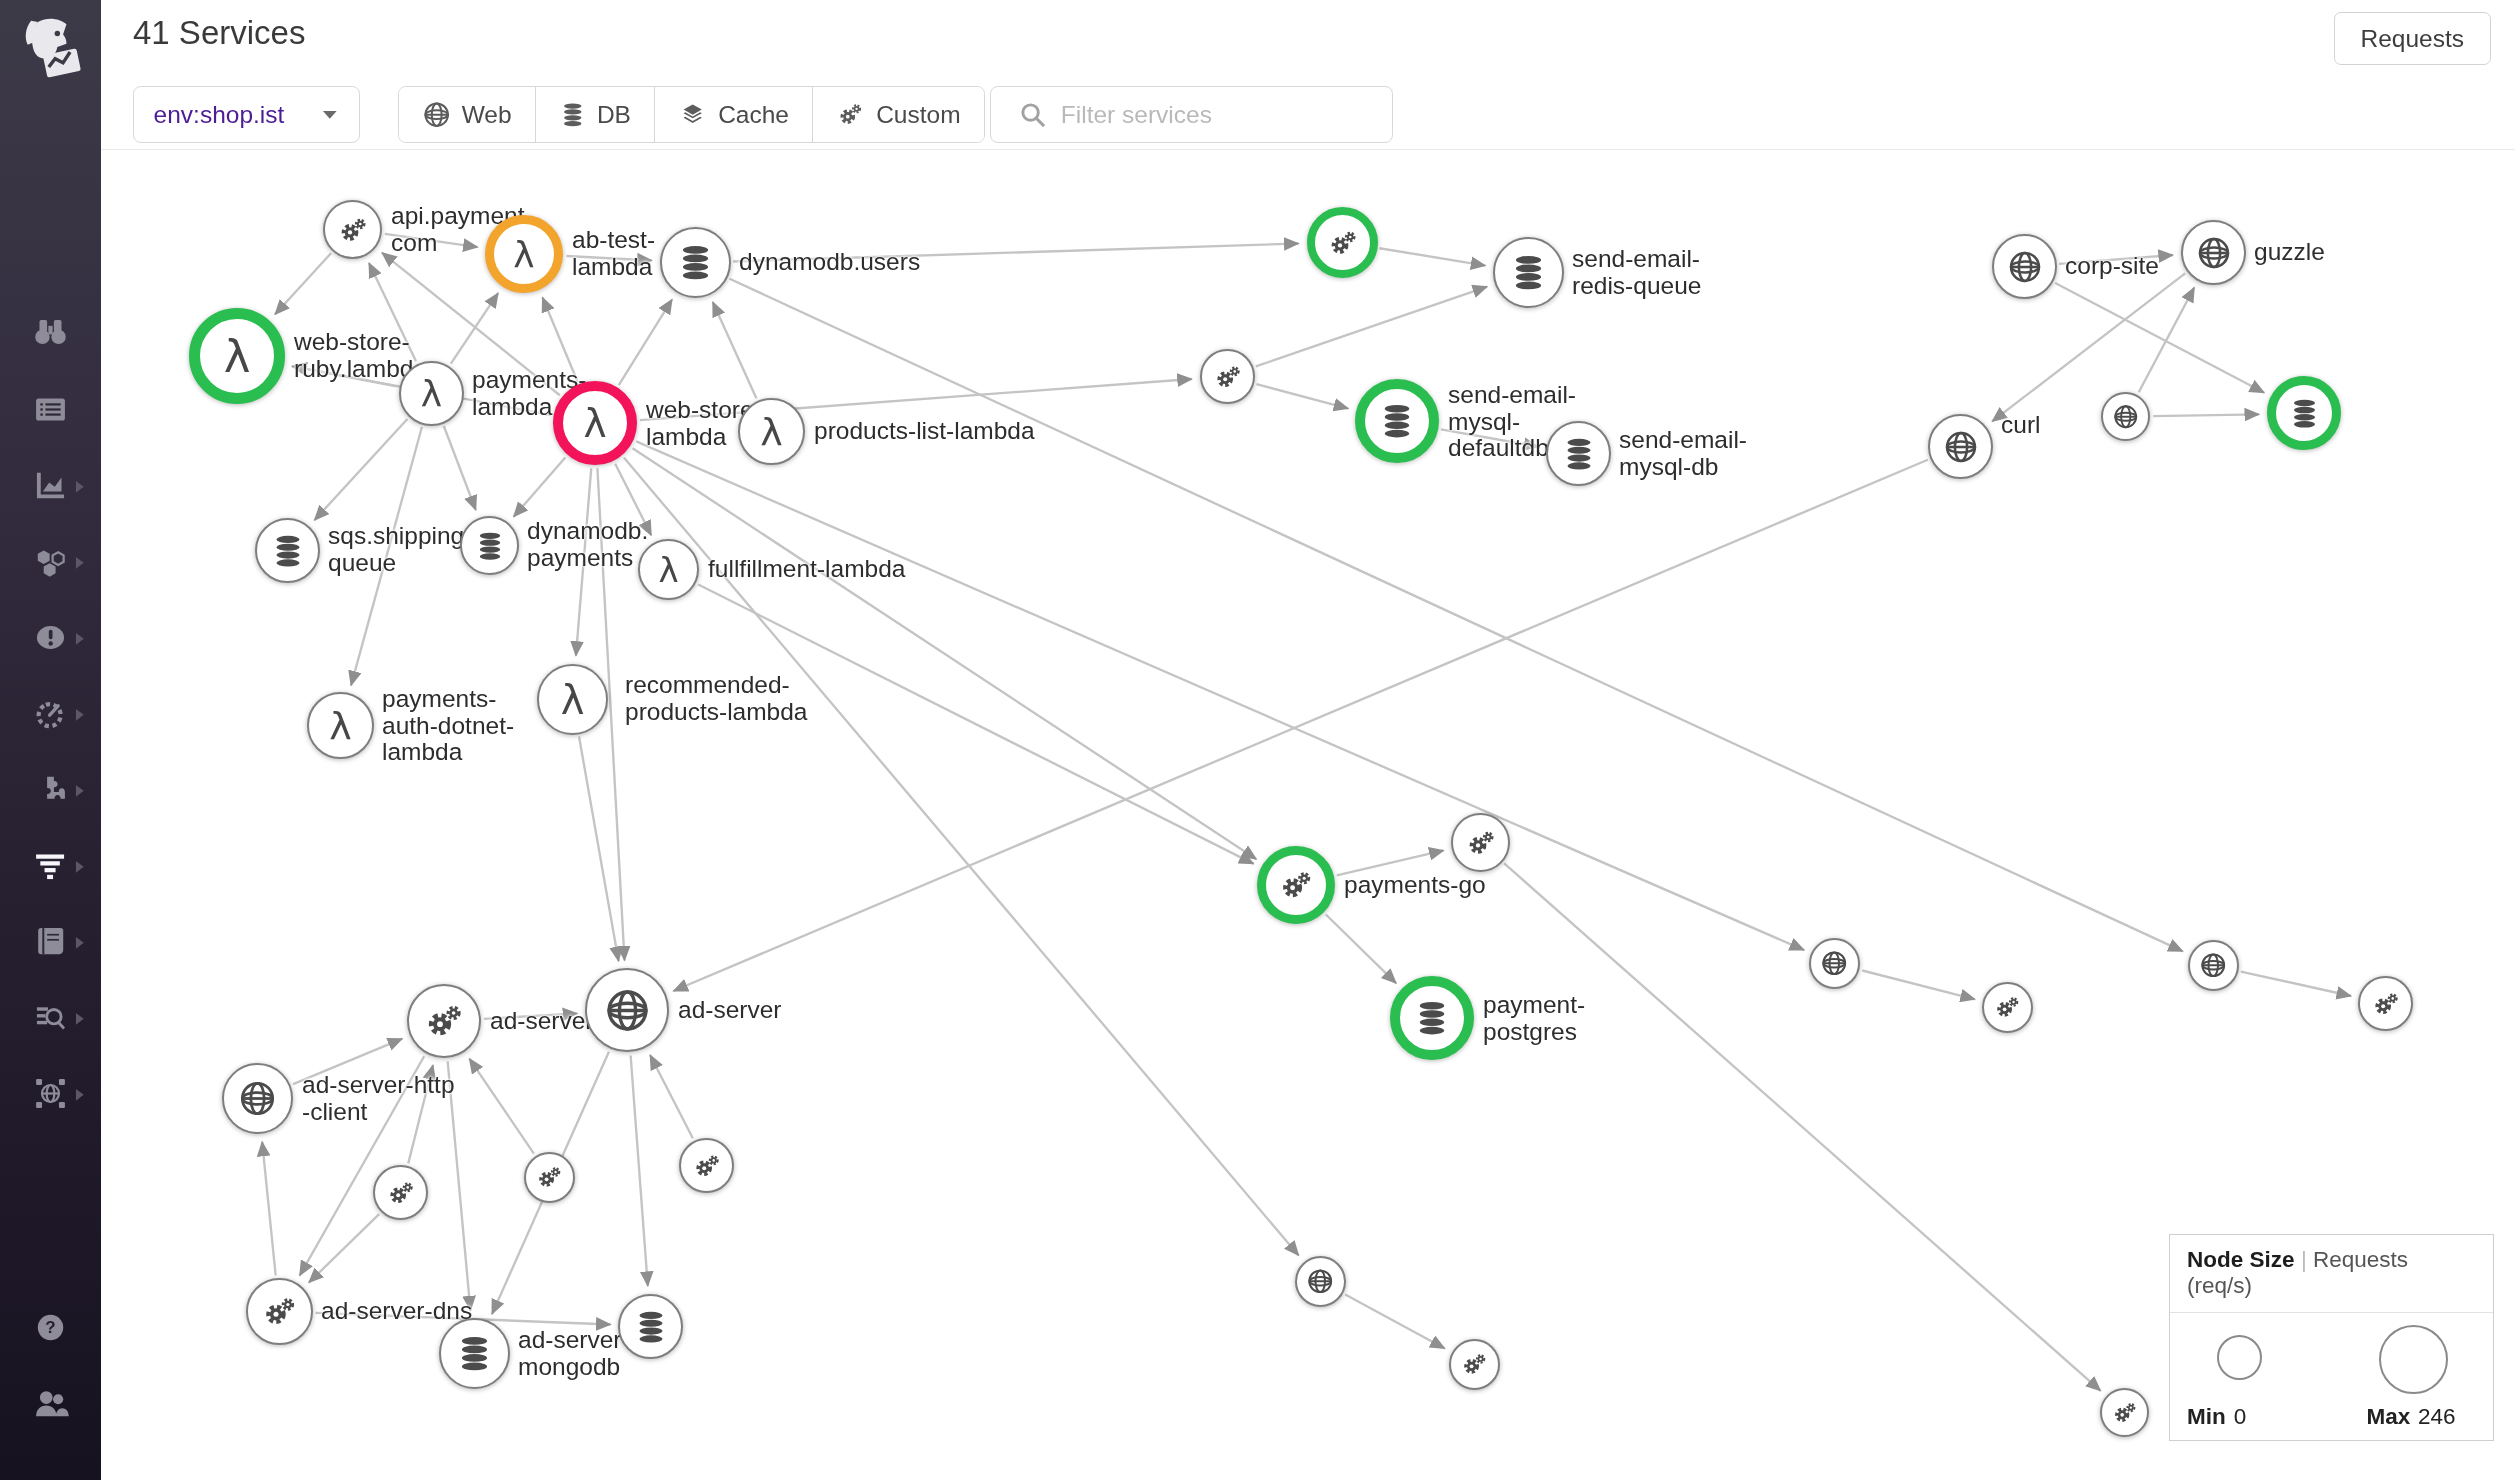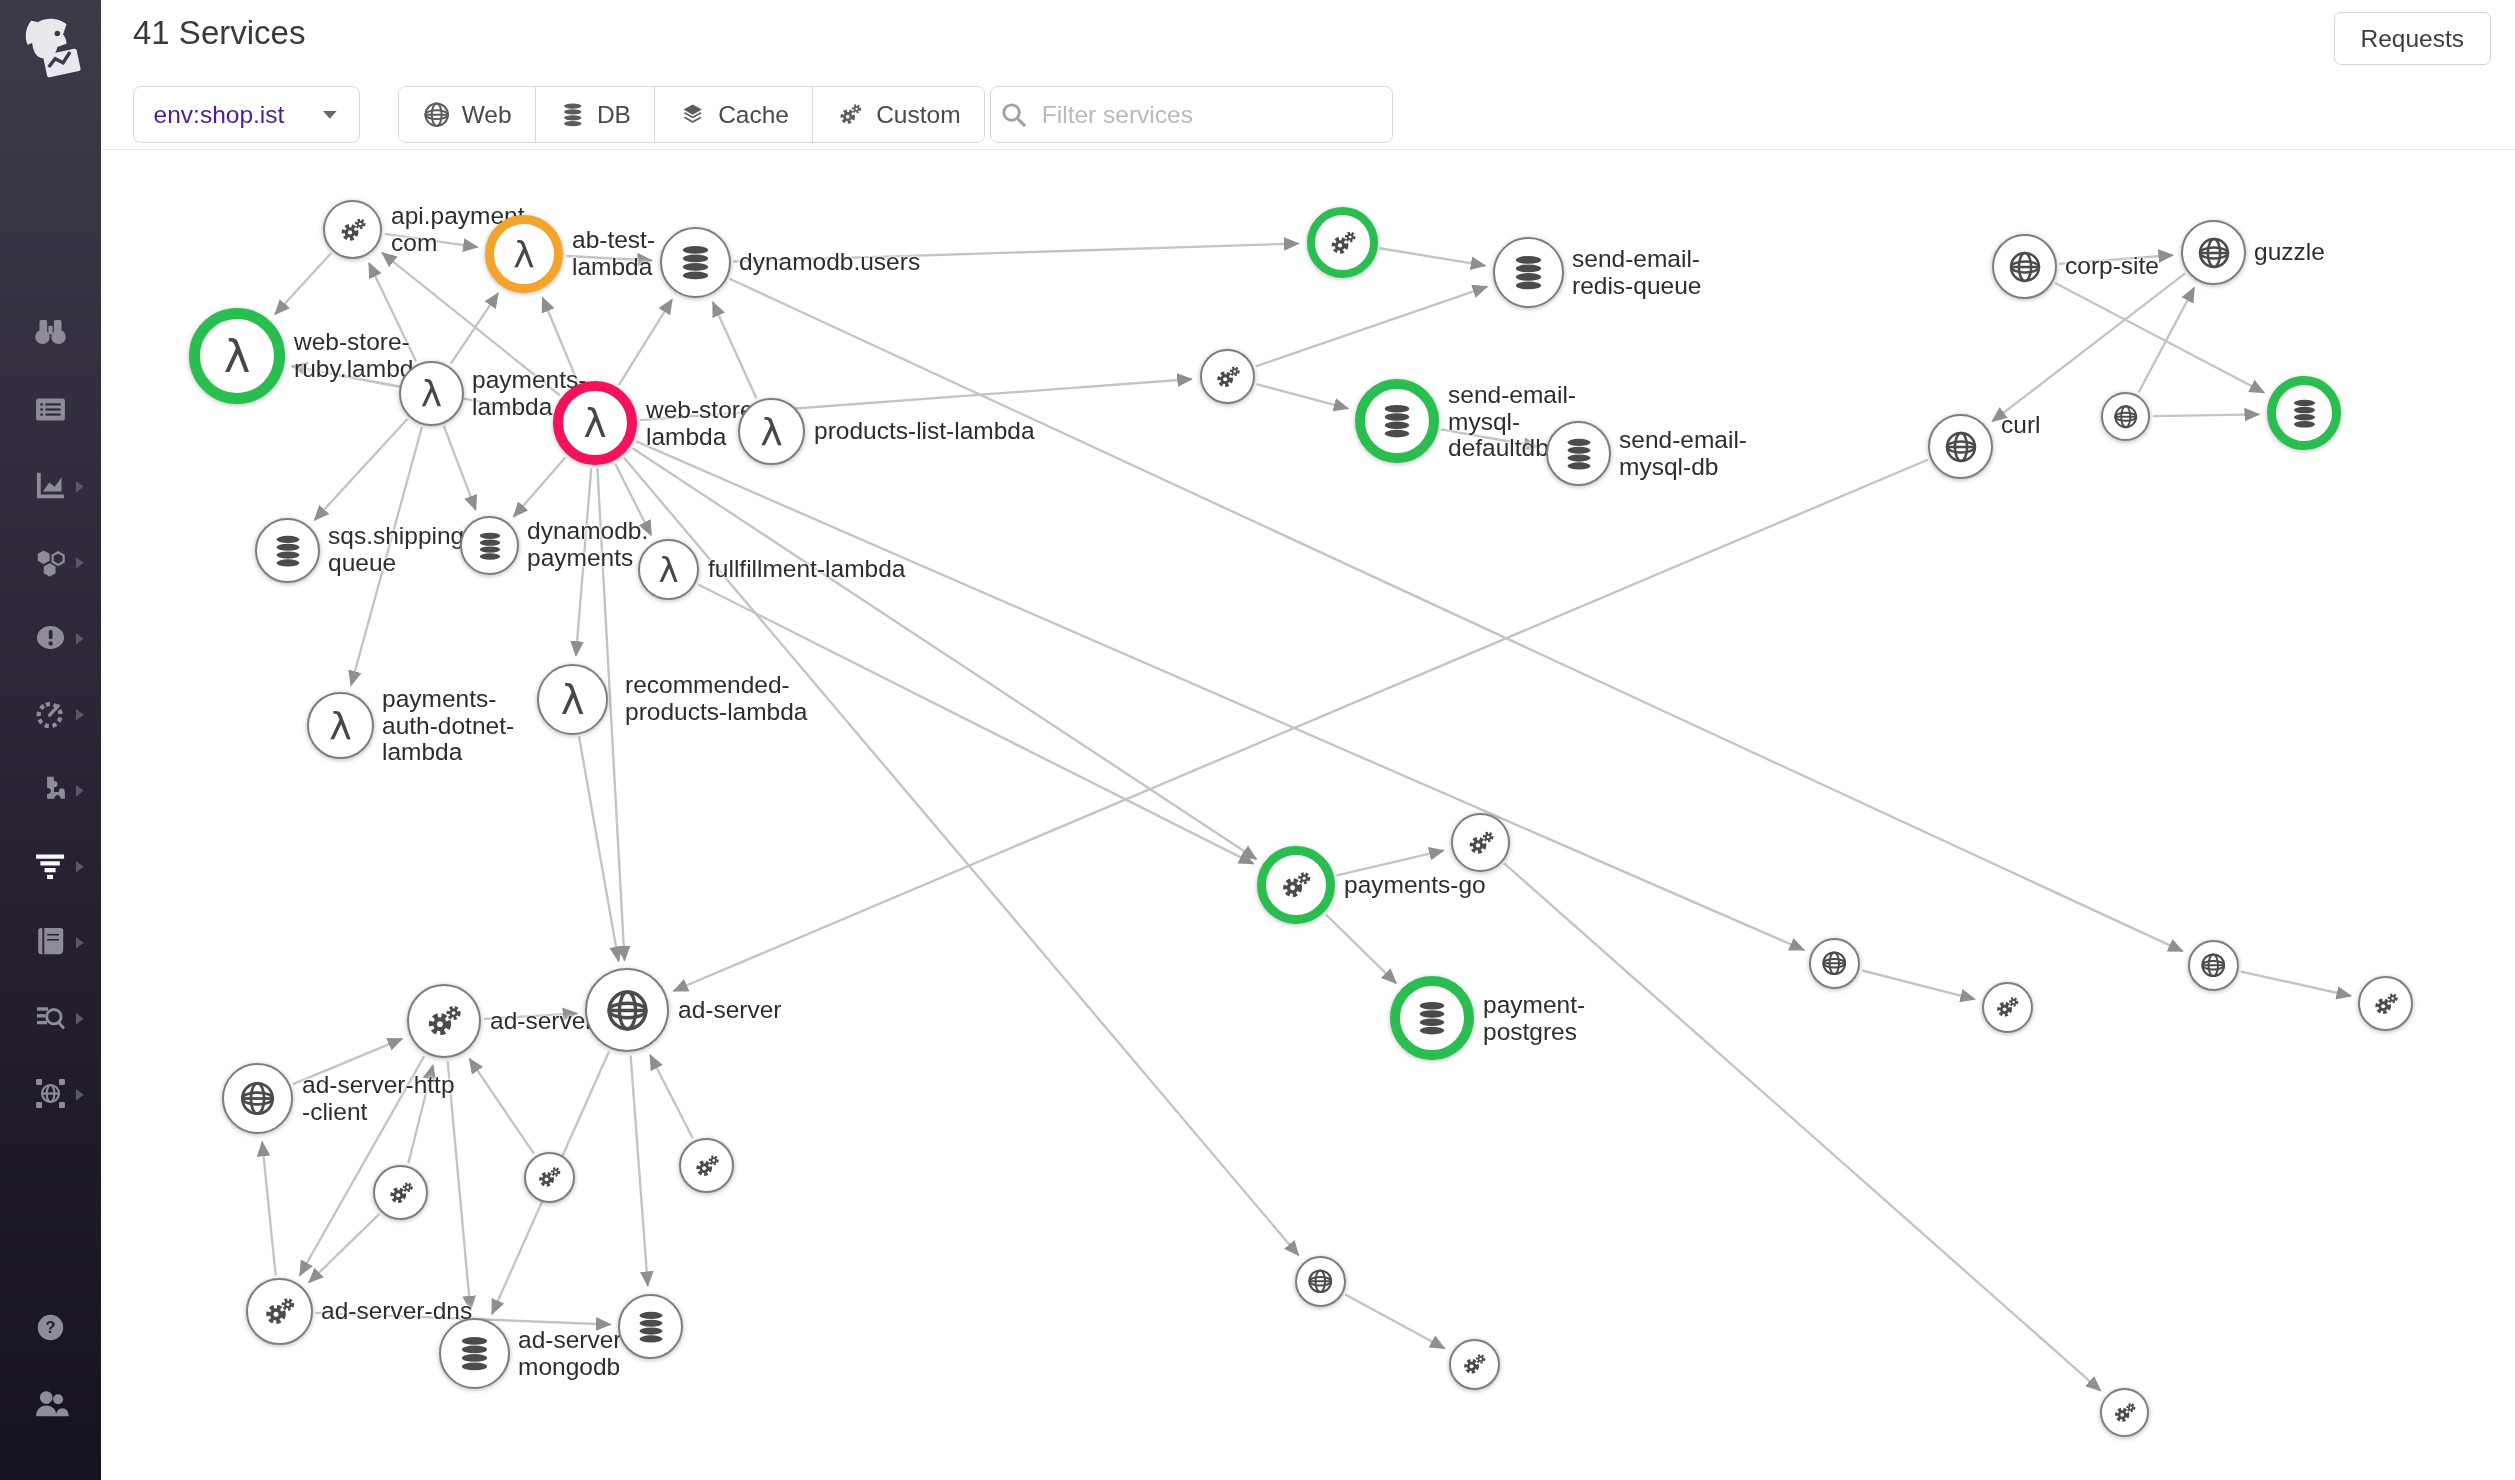--- a/index.html
+++ b/index.html
@@ -22,21 +22,21 @@
   #page-title{position:absolute;left:32px;top:13.7px;font-size:33px;font-weight:400;color:#3a3a3a;}
   #details-btn{position:absolute;right:24.5px;top:11.8px;padding:11.8px 25.5px;font-size:24.5px;color:#3d3d3d;
     background:#fff;border:1px solid #d3d3d3;border-radius:6.9px;cursor:pointer;font-family:inherit;}
   .fbar{position:absolute;top:86px;height:57px;display:flex;align-items:center;box-sizing:border-box;}
   #env-pill{left:32px;width:227px;border:1px solid #d8d8d8;border-radius:7.8px;padding:0 19.6px;justify-content:space-between;cursor:pointer;}
   #env-pill span{font-size:24.5px;color:#4c1d95;}
   #type-filters{left:297px;border:1px solid #d8d8d8;border-radius:7.8px;overflow:hidden;}
   .tf-btn{display:flex;align-items:center;gap:11.8px;height:55px;padding:0 23.5px;background:#fff;border:none;border-right:1px solid #d8d8d8;
     font-size:24.5px;color:#4a4a4a;cursor:pointer;font-family:inherit;}
   .tf-btn:last-child{border-right:none;}
-  #search-box{left:889px;width:403px;border:1px solid #d8d8d8;border-radius:7.8px;padding:0 8px;gap:11.8px;}
+  #search-box{left:889px;width:403px;border:1px solid #d8d8d8;border-radius:7.8px;padding:0 27px;gap:11.8px;}
   #search-box input{border:none;outline:none;font-size:24.5px;color:#444;width:294px;font-family:inherit;}
   #search-box input::placeholder{color:#b9b9b9;}
 
   
   #map{position:absolute;inset:0;z-index:5;}
   #edges{position:absolute;left:0;top:0;}
   .svc-node{position:absolute;border-radius:50%;background:#fff;box-sizing:border-box;
     display:flex;align-items:center;justify-content:center;box-shadow:0 1px 4.9px rgba(0,0,0,.28);cursor:pointer;}
   .lam{color:#474747;font-family:"DejaVu Sans",sans-serif;}
   .svc-label{position:absolute;font-size:24.5px;line-height:26.5px;color:#2d2d2d;white-space:nowrap;
@@ -837,15 +837,26 @@
       <span style="display:flex;">
         <svg width="29" height="29" viewBox="0 0 30 30" fill="none" stroke="#a2a2a2" stroke-width="3">
           <circle cx="13" cy="13" r="8"></circle>
             <line x1="19" y1="19" x2="27" y2="27"></line>
         </svg>
       </span>
       <input placeholder="Filter services" style="">
     </div>
   </header>
 
+  <div id="legend">
+    <div class="hd">
+      <b>Node Size</b> <span style="color:#bbb;">|</span> <span>Requests (req/s)</span>
+    </div>
+    <div class="bd">
+      <div class="lg-circle" style="width:41px;height:41px;left:47px;top:21.6px;"></div>
+      <div class="lg-circle" style="width:65px;height:65px;left:209px;top:11.8px;"></div>
+      <div class="lg-lbl" style="left:16.7px;"><b>Min</b><span>0</span></div>
+      <div class="lg-lbl" style="left:196px;"><b>Max</b><span>246</span></div>
+    </div>
+  </div>
 
 </div>
 
 
 </body></html>

